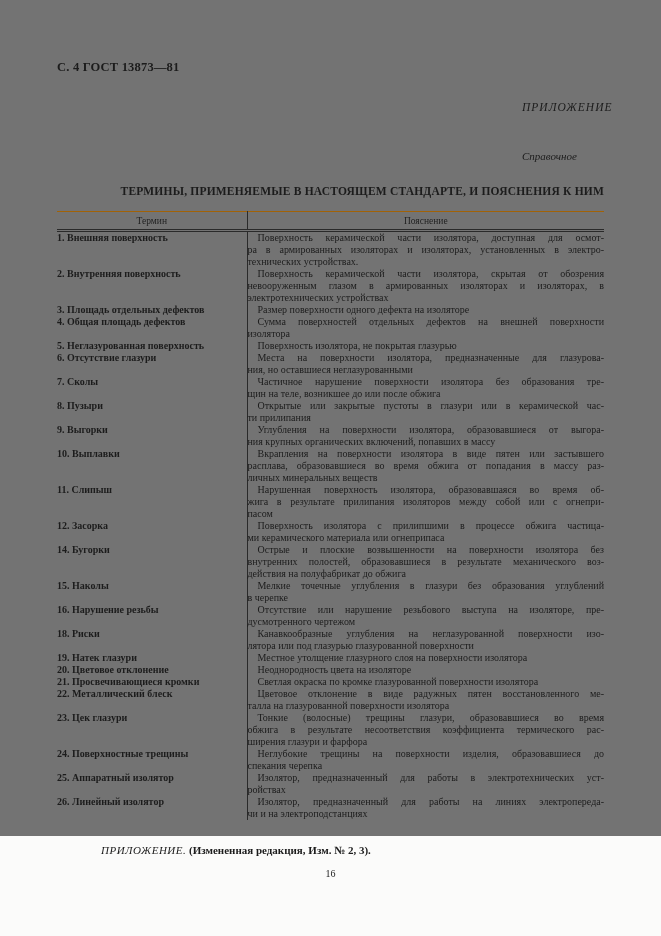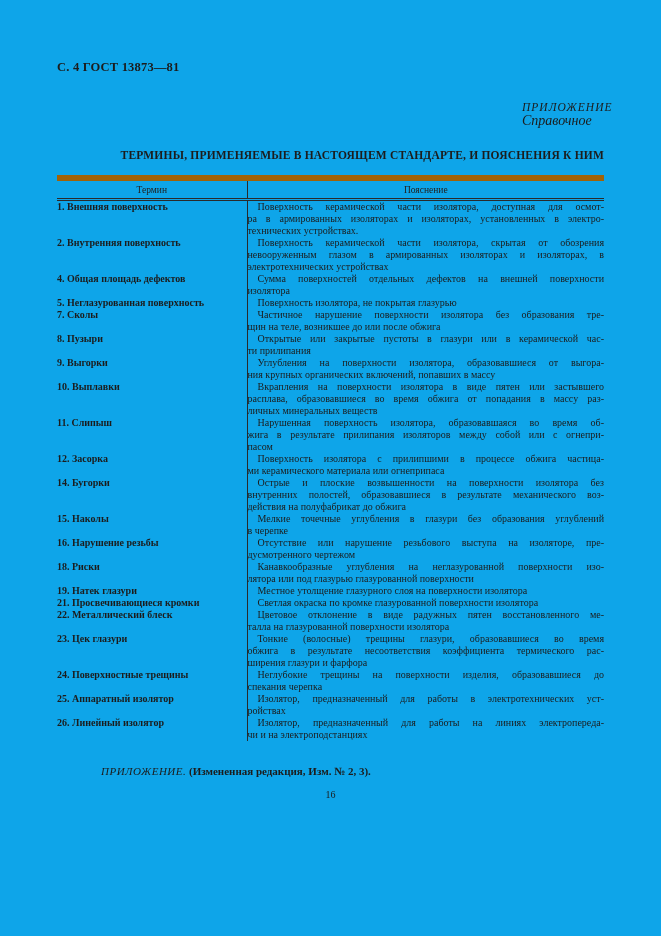--- a/index.html
+++ b/index.html
@@ -5,50 +5,50 @@
   html, body { margin: 0; padding: 0; }
   body {
     width: 661px; height: 936px;
     background: #fbfbfa;
     color: #1c1c1c;
     font-family: "Liberation Serif", "DejaVu Serif", serif;
     overflow: hidden;
   }
   .page {
     box-sizing: border-box;
-    width: 661px; height: 936px;
+    width: 661px; height: 836px;
     padding: 60px 57px 0 57px;
-    background: #0ea5e9;
+    background: #737373;
   }
   .doc-header {
     font-weight: bold;
     font-size: 12.5px;
     letter-spacing: 0.2px;
   }
   .appendix-block {
     margin-top: 22px;
     margin-left: 465px;
     font-style: italic;
     line-height: 13px;
   }
   .appendix-label { font-size: 11.5px; letter-spacing: 1px; margin-top: 26px; }
-  .appendix-sublabel { font-size: 14px; }
+  .appendix-sublabel { font-size: 11px; margin-top: 36px; }
   .page-title {
     margin-top: 22px;
     text-align: right;
     font-weight: bold;
     font-size: 11.5px;
     letter-spacing: 0.2px;
   }
   table.terms-table {
     margin-top: 14px;
     width: 547px;
     border-collapse: collapse;
     table-layout: fixed;
-    border-top: 6px solid #a16207;
+    border-top: 1px solid #a16207;
     font-size: 10px;
     line-height: 12px;
   }
   table.terms-table col.c-term { width: 190px; }
   table.terms-table col.c-expl { width: 357px; }
   table.terms-table th {
     font-weight: normal;
     font-size: 9.5px;
     text-align: center;
     padding: 3px 0 2px 0;
@@ -137,35 +137,54 @@
       <span class="term-label">Внутренняя поверхность</span>
     </td>
     <td class="explanation-cell">
             <div class="xline">Поверхность керамической части изолятора, скрытая от обозрения</div>
             <div class="xline">невооруженным глазом в армированных изоляторах и изоляторах, в</div>
             <div class="xline last">электротехнических устройствах</div>
           </td>
   </tr>
         <tr>
     <td class="term-cell">
+      <span class="term-number">3.</span>
+      <span class="term-label">Площадь отдельных дефектов</span>
+    </td>
+    <td class="explanation-cell">
+            <div class="xline last">Размер поверхности одного дефекта на изоляторе</div>
+          </td>
+  </tr>
+        <tr>
+    <td class="term-cell">
       <span class="term-number">4.</span>
       <span class="term-label">Общая площадь дефектов</span>
     </td>
     <td class="explanation-cell">
             <div class="xline">Сумма поверхностей отдельных дефектов на внешней поверхности</div>
             <div class="xline last">изолятора</div>
           </td>
   </tr>
         <tr>
     <td class="term-cell">
       <span class="term-number">5.</span>
       <span class="term-label">Неглазурованная поверхность</span>
     </td>
     <td class="explanation-cell">
             <div class="xline last">Поверхность изолятора, не покрытая глазурью</div>
+          </td>
+  </tr>
+        <tr>
+    <td class="term-cell">
+      <span class="term-number">6.</span>
+      <span class="term-label">Отсутствие глазури</span>
+    </td>
+    <td class="explanation-cell">
+            <div class="xline">Места на поверхности изолятора, предназначенные для глазурова-</div>
+            <div class="xline last">ния, но оставшиеся неглазурованными</div>
           </td>
   </tr>
         <tr>
     <td class="term-cell">
       <span class="term-number">7.</span>
       <span class="term-label">Сколы</span>
     </td>
     <td class="explanation-cell">
             <div class="xline">Частичное нарушение поверхности изолятора без образования тре-</div>
             <div class="xline last">щин на теле, возникшее до или после обжига</div>
@@ -264,20 +283,29 @@
             <div class="xline last">лятора или под глазурью глазурованной поверхности</div>
           </td>
   </tr>
         <tr>
     <td class="term-cell">
       <span class="term-number">19.</span>
       <span class="term-label">Натек глазури</span>
     </td>
     <td class="explanation-cell">
             <div class="xline last">Местное утолщение глазурного слоя на поверхности изолятора</div>
+          </td>
+  </tr>
+        <tr>
+    <td class="term-cell">
+      <span class="term-number">20.</span>
+      <span class="term-label">Цветовое отклонение</span>
+    </td>
+    <td class="explanation-cell">
+            <div class="xline last">Неоднородность цвета на изоляторе</div>
           </td>
   </tr>
         <tr>
     <td class="term-cell">
       <span class="term-number">21.</span>
       <span class="term-label">Просвечивающиеся кромки</span>
     </td>
     <td class="explanation-cell">
             <div class="xline last">Светлая окраска по кромке глазурованной поверхности изолятора</div>
           </td>

